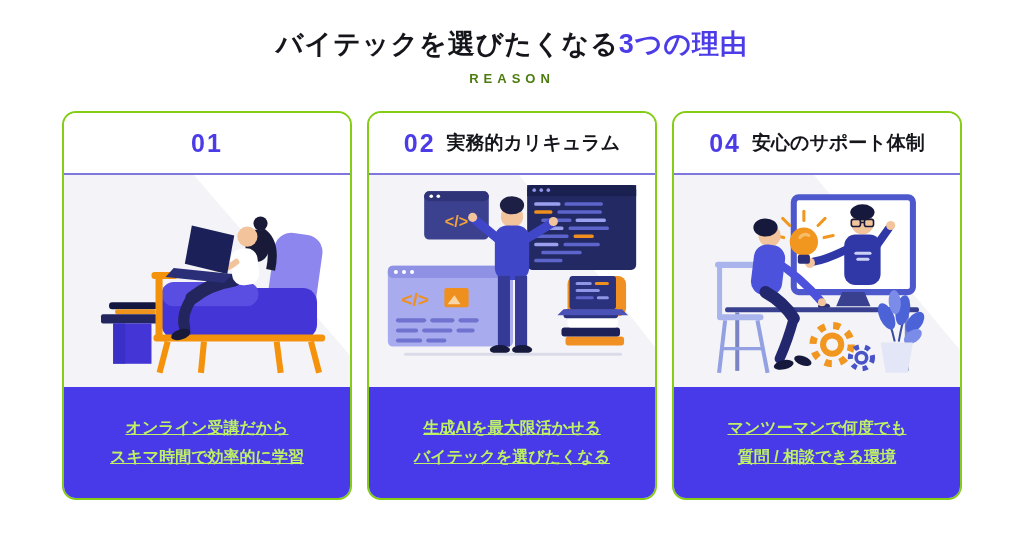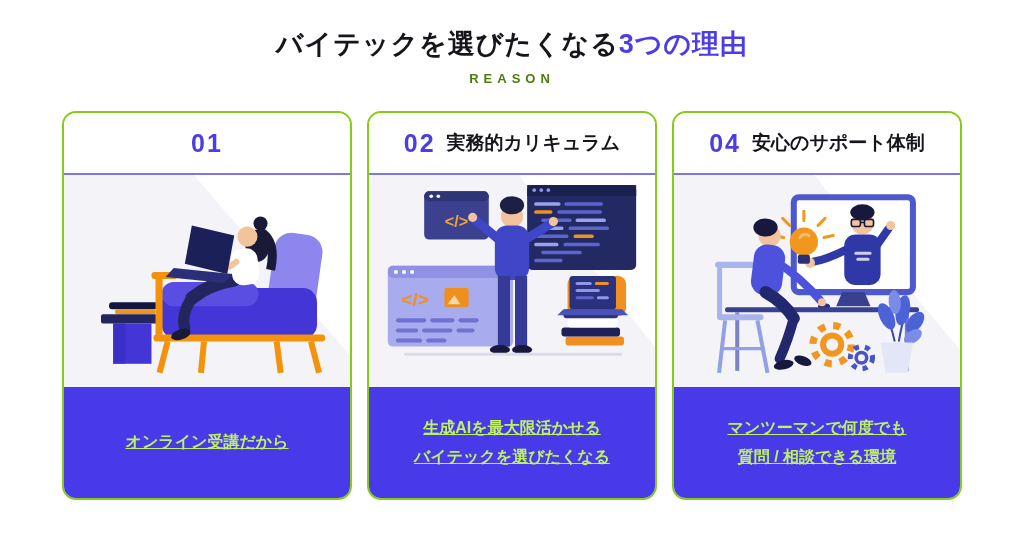--- a/index.html
+++ b/index.html
@@ -104,20 +104,21 @@
           <ellipse cx="117" cy="158" rx="10" ry="5" fill="#181a38" transform="rotate(-18 117 158)"></ellipse>
           <rect x="167" y="73" width="27" height="36" rx="11" fill="#ffffff" transform="rotate(-7 180 91)"></rect>
           <path d="M172,86 Q160,96 150,92" stroke="#f3c49c" stroke-width="6" fill="none" stroke-linecap="round"></path>
 
           <polygon points="128,50 170,60 163,98 121,88" fill="#1b2158"></polygon>
           <polygon points="110,92 168,98 160,107 102,101" fill="#2a2f77"></polygon>
         </svg>
       </div>
       <div class="card-footer">
         <span>オンライン受講だから</span>
+        <span>スキマ時間で効率的に学習</span>
       </div>
     </div>
 
     <div class="card">
       <div class="card-header">
         <span class="card-number">02</span>
         <span class="card-title">実務的カリキュラム</span>
       </div>
       <div class="card-illustration">
         <svg viewBox="0 0 286 210" preserveAspectRatio="xMidYMid slice">

